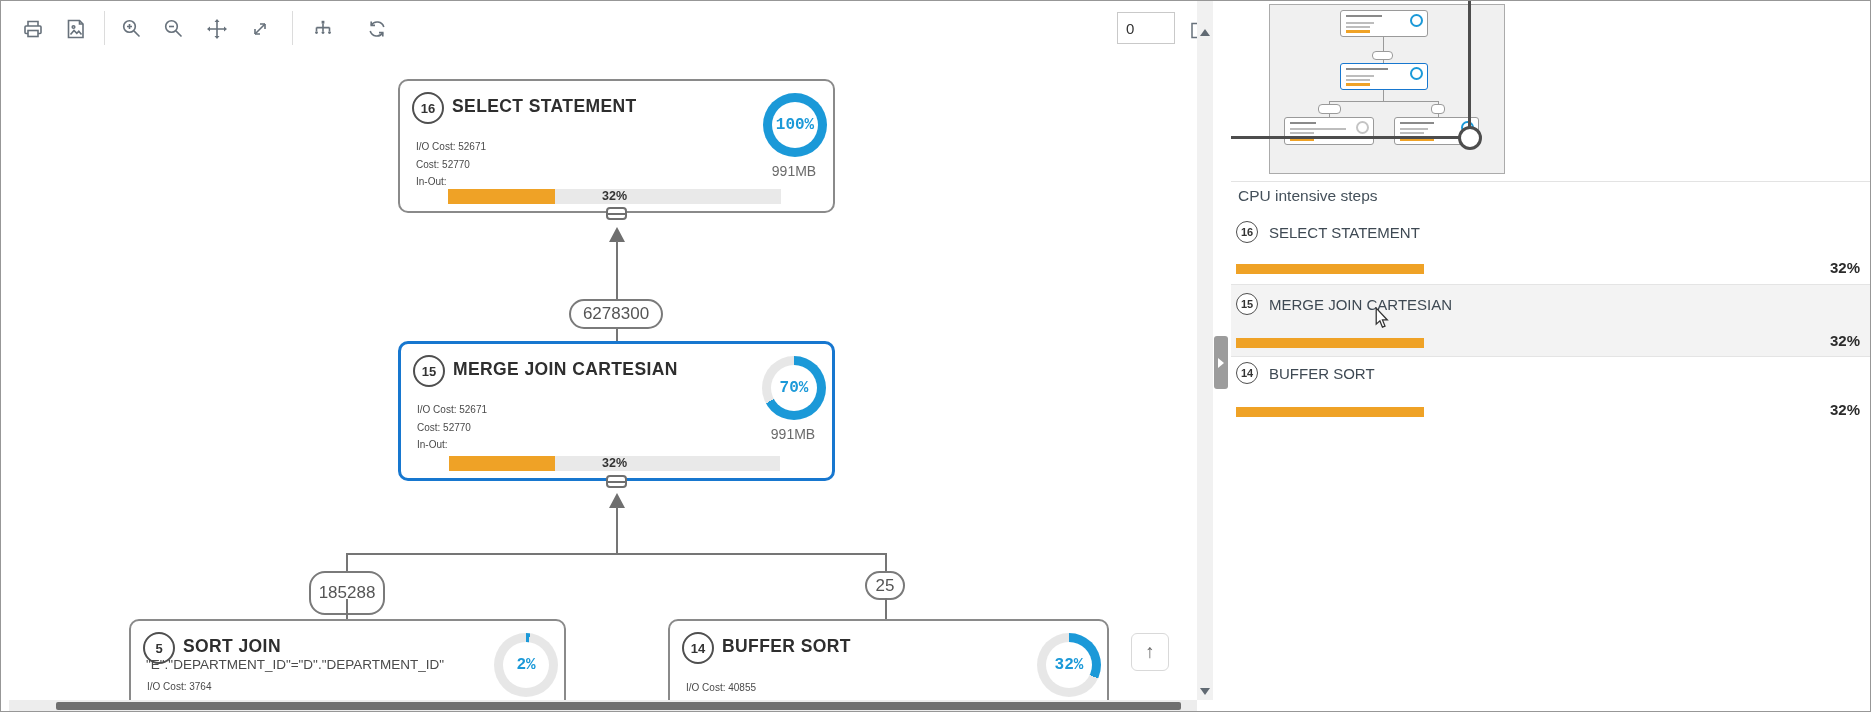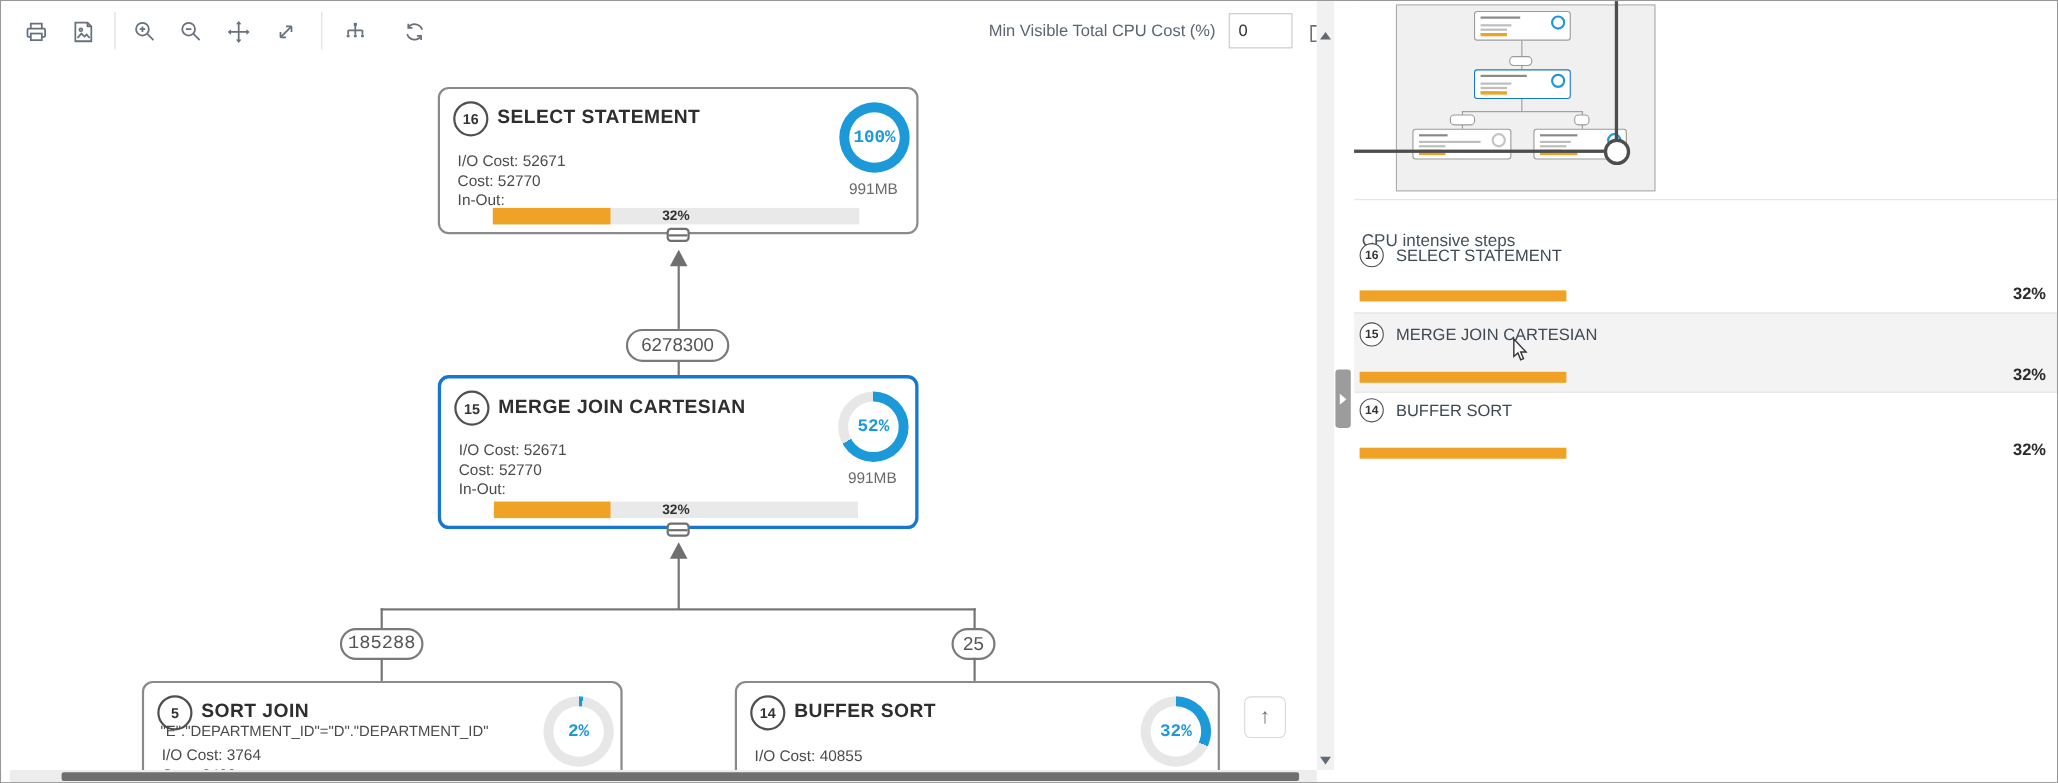--- a/index.html
+++ b/index.html
@@ -12,21 +12,21 @@
   .cpu-label{font-size:15px;color:#5a6570;text-align:right;line-height:32px;}
   .cpu-input{width:48px;height:30px;border:1px solid #c9c9c9;font-size:15px;color:#333;padding:0 0 0 8px;outline:none;font-family:"Liberation Sans",sans-serif;}
 
   
   .node{background:#fff;border:2px solid #8a8a8a;border-radius:10px;box-sizing:border-box;}
   .node.sel{border:3px solid #1777cf;}
   .badge{position:absolute;left:12px;top:11px;width:28px;height:28px;border:2px solid #4f4f4f;border-radius:50%;
          font-size:13px;font-weight:bold;color:#333;display:flex;align-items:center;justify-content:center;background:#fff;}
   .ntitle{position:absolute;left:52px;top:15px;font-size:17.5px;font-weight:bold;color:#2e2e2e;letter-spacing:.4px;}
   .npred{position:absolute;left:15px;top:36px;font-size:13.5px;color:#4a4a4a;white-space:nowrap;}
-  .ncosts{position:absolute;left:16px;top:57px;font-size:14px;color:#4a4a4a;line-height:17.5px;}
+  .ncosts{position:absolute;left:16px;top:57px;font-size:10px;color:#4a4a4a;line-height:17.5px;}
   .ncosts.m2{top:58px;}
   .donut{position:absolute;right:6px;top:12px;width:64px;height:64px;border-radius:50%;font-family:Liberation Mono, monospace;}
   .donut-inner{position:absolute;inset:9px;background:#fff;border-radius:50%;display:flex;align-items:center;justify-content:center;}
   .donut-label{font-size:16px;font-weight:bold;color:#1b99d8;}
   .nmem{position:absolute;right:6px;top:82px;width:66px;text-align:center;font-size:14px;color:#6a6a6a;}
   .nbar{position:absolute;left:48px;right:52px;bottom:7px;height:15px;background:#e9e9e9;}
   .nbar-fill{position:absolute;left:0;top:0;bottom:0;background:#efa226;}
   .nbar-label{position:absolute;inset:0;text-align:center;font-size:12.5px;font-weight:bold;color:#333;line-height:15px;}
 
   .cwidget{background:#fff;border:2px solid #6f6f6f;border-radius:4px;width:21px;height:13px;box-sizing:border-box;}
@@ -132,40 +132,39 @@
     </div>
     <div class="abs tbtn icon" style="left:360px;top:12px;">
       <svg width="24" height="24" viewBox="0 0 24 24" fill="none" stroke="#67717b" stroke-width="1.6">
         <path d="M18.8 10 A7 7 0 0 0 6.2 8.2"></path>
           <path d="M5.2 14 A7 7 0 0 0 17.8 15.8"></path>
         <path d="M6.2 4.6 v3.8 h3.8"></path>
           <path d="M17.8 19.4 v-3.8 h-3.8"></path>
       </svg>
     </div>
 
-    <div class="abs cpu-label" style="left:858px;top:12px;width:246px;">Min Visible Total CPU Cost (%)</div>
     <input class="abs cpu-input" style="left: 1116px; top: 11px;" value="0">
     <div class="abs tbtn icon" style="left:1182px;top:13px;">
       <svg width="24" height="24" viewBox="0 0 24 24" fill="none" stroke="#67717b" stroke-width="1.5">
         <path d="M5 5.5 h14 v9 l-5 5 H5 z"></path>
           <path d="M14 19.5 v-5 h5"></path>
       </svg>
     </div>
 
     <div class="abs arrow-up" style="left:608px;top:226px;"></div>
     <div class="abs eline" style="left:615px;top:240px;width:2px;height:58px;"></div>
     <div class="abs pill" style="left:568px;top:298px;width:94px;height:30px;">6278300</div>
     <div class="abs eline" style="left:615px;top:328px;width:2px;height:14px;"></div>
 
     <div class="abs arrow-up" style="left:608px;top:492px;"></div>
     <div class="abs eline" style="left:615px;top:506px;width:2px;height:47px;"></div>
     <div class="abs eline" style="left:345px;top:552px;width:541px;height:2px;"></div>
     <div class="abs eline" style="left:345px;top:552px;width:2px;height:20px;"></div>
     <div class="abs eline" style="left:884px;top:552px;width:2px;height:20px;"></div>
-    <div class="abs pill" style="left:308px;top:570px;width:76px;height:29px;font-family:Liberation Mono, monospace;">185288</div>
+    <div class="abs pill" style="left:308px;top:570px;width:76px;height:44px;">185288</div>
     <div class="abs pill" style="left:864px;top:570px;width:40px;height:29px;">25</div>
     <div class="abs eline" style="left:345px;top:598px;width:2px;height:20px;"></div>
     <div class="abs eline" style="left:884px;top:597px;width:2px;height:21px;"></div>
 
     <div class="abs node" style="left:397px;top:78px;width:437px;height:134px;">
       <div class="badge">16</div>
       <div class="ntitle">SELECT STATEMENT</div>
       <div class="ncosts">
         <div>I/O Cost: 52671</div>
         <div>Cost: 52770</div>
@@ -189,21 +188,21 @@
     <div class="abs node sel" style="left:397px;top:340px;width:437px;height:140px;">
       <div class="badge">15</div>
       <div class="ntitle">MERGE JOIN CARTESIAN</div>
       <div class="ncosts">
         <div>I/O Cost: 52671</div>
         <div>Cost: 52770</div>
         <div>In-Out:</div>
       </div>
       <div class="donut" style="background: conic-gradient(rgb(27, 153, 216) 67%, rgb(231, 231, 231) 0deg);">
         <div class="donut-inner">
-            <span class="donut-label">52%</span>
+            <span class="donut-label">70%</span>
           </div>
       </div>
       <div class="nmem">991MB</div>
       <div class="nbar">
         <div class="nbar-fill" style="width: 32%;"></div>
         <div class="nbar-label">32%</div>
       </div>
     </div>
     <div class="abs cwidget" style="left:605px;top:474px;">
         <div></div>
@@ -300,21 +299,21 @@
       <div class="mn-l" style="top:14px;width:24px;"></div>
       <div class="mn-l" style="top:18px;width:20px;"></div>
     <div class="mn-bar" style="width:34px;"></div>
   </div>
 
   <div class="abs vp-line" style="left:1230px;top:135px;width:240px;height:3px;"></div>
   <div class="abs vp-line" style="left:1467px;top:0;width:3px;height:137px;"></div>
   <div class="abs vp-circle" style="left:1457px;top:125px;"></div>
 
   <div class="abs" style="left:1230px;top:180px;width:639px;height:1px;background:#e3e3e3;"></div>
-  <div class="abs sb-title" style="left:1237px;top:186px;margin-top:24px;">CPU intensive steps</div>
+  <div class="abs sb-title" style="left:1237px;top:186px;">CPU intensive steps</div>
 
   <div class="abs hover-row" style="left:1230px;top:283px;width:639px;height:73px;"></div>
 
   <div class="abs sb-badge" style="left:1235px;top:220px;">16</div>
   <div class="abs sb-label" style="left:1268px;top:223px;">SELECT STATEMENT</div>
   <div class="abs sb-bartrack" style="left:1235px;top:263px;width:586px;">
     <div class="sb-barfill" style="width: 32%;"></div>
   </div>
   <div class="abs sb-pct" style="left:1789px;top:258px;">32%</div>
 

